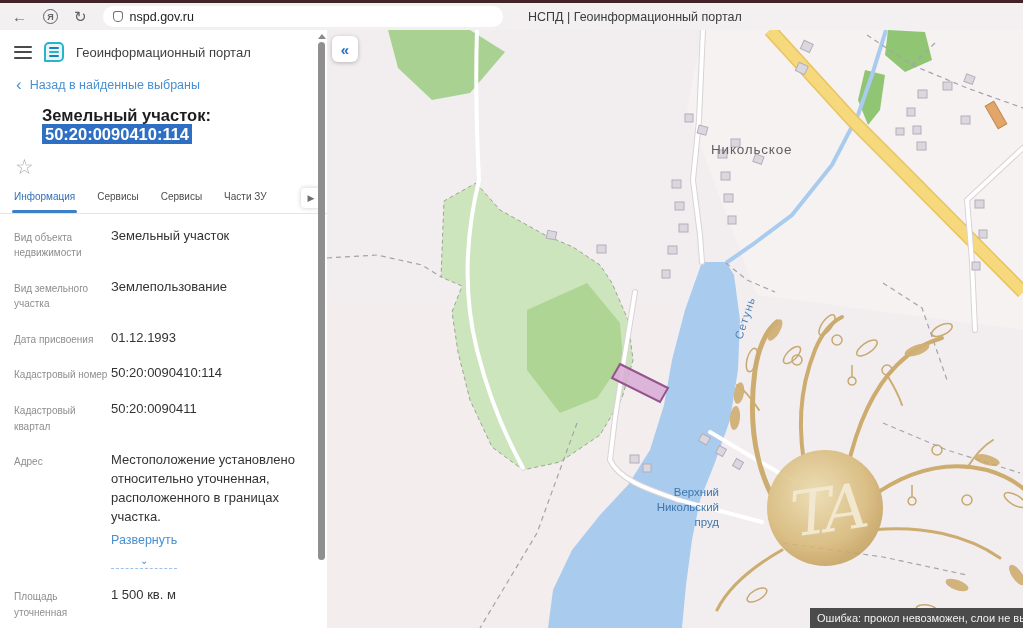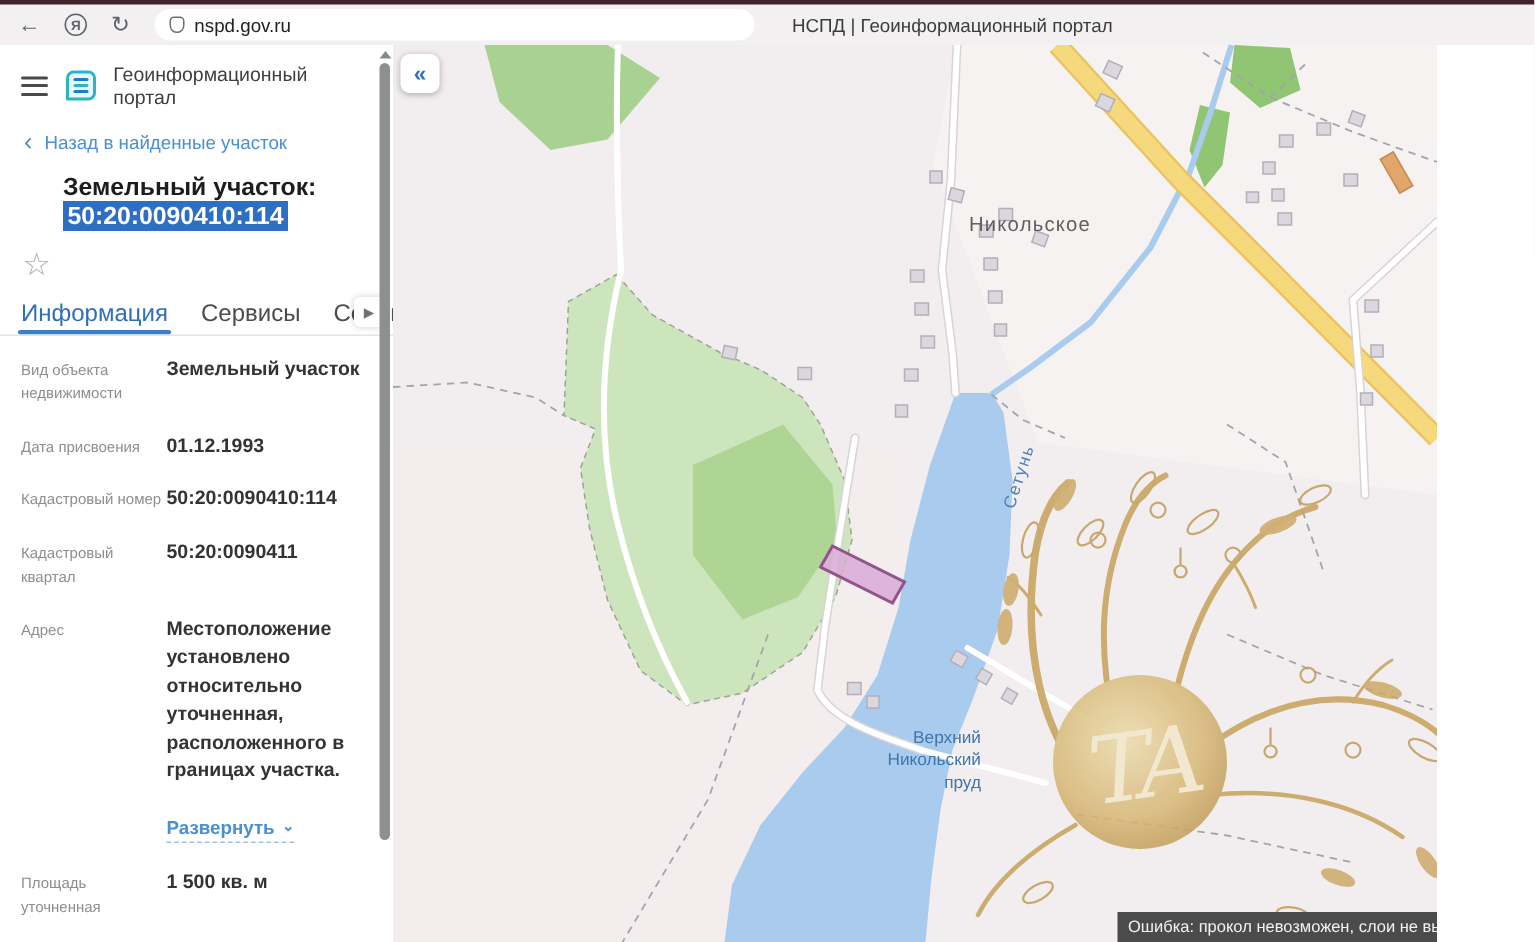--- a/index.html
+++ b/index.html
@@ -15,54 +15,54 @@
   .url-pill { display:flex; align-items:center; gap:7px; background:#fff; border-radius:12px;
               height:21px; width:400px; padding:0 10px; }
   .site-icon { width:10px; height:11px; border:1.4px solid #6b6f73; border-radius:3px 3px 45% 45%; }
   .url-text { font-size:12.5px; color:#202124; }
   .tab-title { position:absolute; left:528px; top:7px; font-size:12.5px; color:#3c3c3c; }
 
   
   .app { display:flex; height:598px; }
 
   
-  .panel { position:relative; width:262px; height:598px; background:#fff; flex:none; overflow:hidden; }
+  .panel { position:relative; width:327px; height:598px; background:#fff; flex:none; overflow:hidden; }
   .panel-header { display:flex; align-items:center; gap:12px; padding:12px 14px 6px 14px; }
   .hamburger { width:18px; display:flex; flex-direction:column; gap:3.5px; cursor:pointer; }
   .hamburger span { height:2px; background:#4a4a4a; border-radius:1px; }
   .app-logo { width:20px; height:20px; border-radius:5px 5px 5px 1px; background:#e8f6f6; border:2px solid #28b5c8; position:relative; }
   .app-logo i { position:absolute; left:3px; right:3px; height:2px; background:#1b7fc4; border-radius:1px; }
   .app-logo i:nth-child(1){top:3px;} .app-logo i:nth-child(2){top:7px; background:#28b5c8;} .app-logo i:nth-child(3){top:11px;}
   .app-title { font-size:13px; color:#3f3f3f; }
 
   .back-link { display:flex; align-items:center; gap:8px; padding:10px 14px 2px 16px;
                color:#4a8fd0; font-size:12.5px; cursor:pointer; }
   .back-chevron { font-size:17px; line-height:10px; color:#4a8fd0; }
 
   .object-title { padding:12px 14px 2px 14px; font-size:16.5px; font-weight:600; color:#1d1d1f;margin-left:28px; }
   .object-number { background:#2e6fc4; color:#fff; padding:1px 3px; }
 
   .fav-star { padding:10px 14px 4px 15px; font-size:21px; color:#a9adb2; line-height:1; cursor:pointer; }
 
   .tabbar { position:relative; display:flex; gap:22px; padding:10px 0 0 14px; border-bottom:1px solid #e4e4e6;
             white-space:nowrap; overflow:hidden; height:33px; }
-  .tab { font-size:16px; color:#4c4c4e; padding-bottom:9px; cursor:pointer; position:relative; flex:none; }
+  .tab { font-size:10px; color:#4c4c4e; padding-bottom:9px; cursor:pointer; position:relative; flex:none; }
   .tab.active { color:#2f6fb8; }
   .tab.active::after { content:""; position:absolute; left:-2px; right:-2px; bottom:0; height:3px;
                        background:#3d7ec9; border-radius:2px; }
   .tab-scroll-btn { position:absolute; right:6px; top:7px; width:20px; height:20px; background:#fff;
                     border-radius:4px; box-shadow:0 0 5px rgba(0,0,0,.2); display:flex; align-items:center;
                     justify-content:center; font-size:9px; color:#6f6f6f; cursor:pointer; }
 
   .fields { padding-top:4px; }
   .frow { display:flex; padding:8.5px 14px; }
   .frow .lbl { width:97px; flex:none; font-size:10px; color:#8e8e8e; line-height:1.55; padding-top:3px; }
-  .frow .val { font-size:13px; color:#333; line-height:1.45;font-weight:bold; }
-  .expand-link { display:inline-flex; align-items:center; gap:5px; margin-top:20px; font-size:12.5px;
-                 color:#4a8fd0; border-bottom:1px dashed #9dc0e4; cursor:pointer; }
+  .frow .val { font-size:13px; color:#333; line-height:1.45; }
+  .expand-link { display:inline-flex; align-items:center; gap:5px; margin-top:4px; font-size:12.5px;
+                 color:#4a8fd0; border-bottom:1px dashed #9dc0e4; cursor:pointer;flex-direction:column; }
   .expand-caret { font-size:10px; color:#4a8fd0; }
 
   .panel-scrollbar { position:absolute; right:1px; top:2px; width:9px; height:594px; }
   .scroll-up { position:absolute; top:2px; left:1px; width:0; height:0;
                border-left:4px solid transparent; border-right:4px solid transparent; border-bottom:5px solid #8a8a8a; }
   .scroll-thumb { position:absolute; top:10px; left:1px; width:7px; height:518px; background:#8f8f8f; border-radius:4px; }
 
   
   .map { position:relative; width:696px; height:598px; background:#f2eef0; overflow:hidden; }
   .map svg { position:absolute; inset:0; }
@@ -112,21 +112,21 @@
       <div class="app-logo">
           <i></i>
           <i></i>
           <i></i>
         </div>
       <div class="app-title">Геоинформационный портал</div>
     </div>
 
     <div class="back-link">
       <span class="back-chevron">‹</span>
-      <span>Назад в найденные участок</span>
+      <span>Назад в найденные выбраны</span>
     </div>
 
     <div class="object-title">
       <span>Земельный участок:</span>
       <span class="object-number">50:20:0090410:114</span>
     </div>
 
     <div class="fav-star">☆</div>
 
     <div class="tabbar">
@@ -135,20 +135,24 @@
       <span class="tab">Сервисы</span>
       <span class="tab">Части ЗУ</span>
 
       <span class="tab-scroll-btn">▶</span>
     </div>
 
     <div class="fields">
       <div class="frow">
         <div class="lbl">Вид объекта недвижимости</div>
         <div class="val">Земельный участок</div>
+      </div>
+      <div class="frow">
+        <div class="lbl">Вид земельного участка</div>
+        <div class="val">Землепользование</div>
       </div>
       <div class="frow">
         <div class="lbl">Дата присвоения</div>
         <div class="val">01.12.1993</div>
       </div>
       <div class="frow">
         <div class="lbl">Кадастровый номер</div>
         <div class="val">50:20:0090410:114</div>
       </div>
       <div class="frow">

